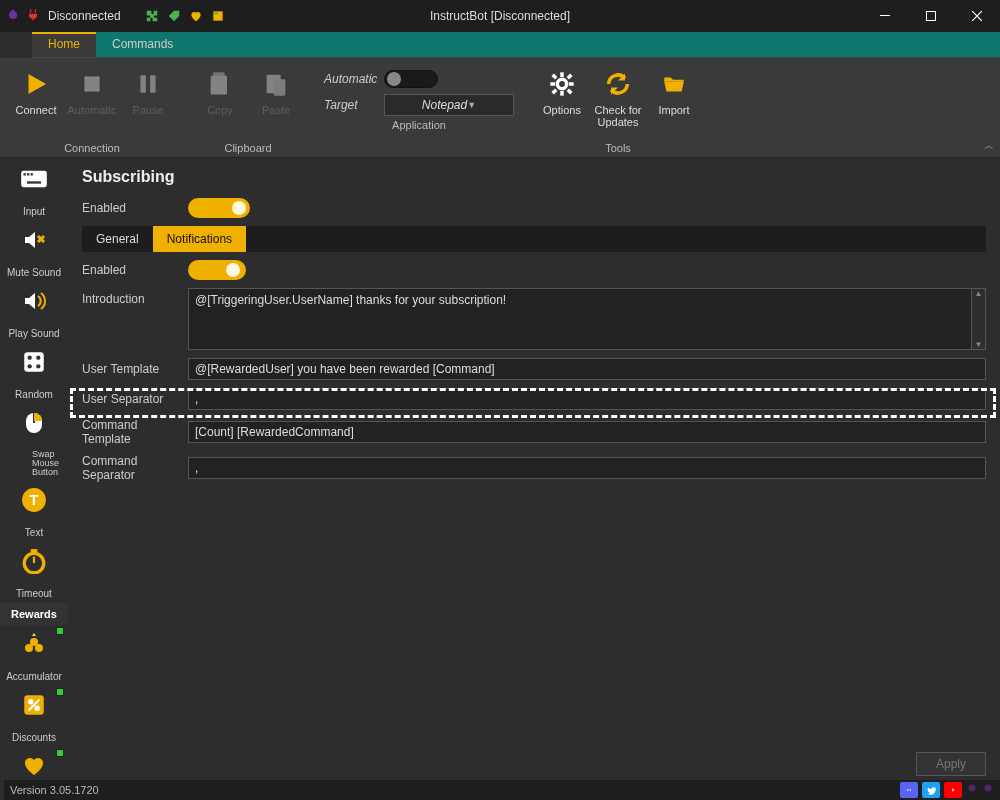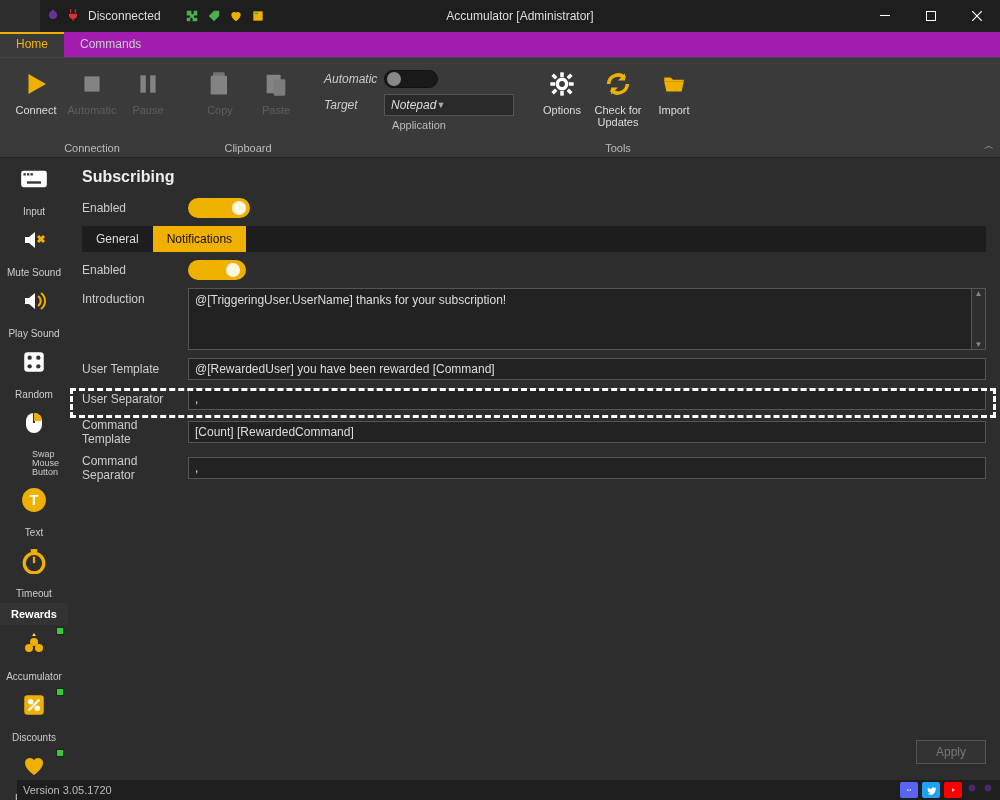--- a/index.html
+++ b/index.html
@@ -1,51 +1,51 @@
 <!DOCTYPE html>
 <html><head>
 <meta charset="utf-8">
 <style>
   * { box-sizing: border-box; margin: 0; padding: 0; font-family: "Segoe UI", Tahoma, sans-serif; }
   body { width: 1000px; height: 800px; background: #2d2d2d; color: #ccc; font-size: 12px; overflow: hidden; position: relative; }
 
   
-  .titlebar { height: 32px; background: #1e1e1e; display: flex; align-items: center; position: relative; margin-left: 40px; }
+  .titlebar { height: 32px; background: #1e1e1e; display: flex; align-items: center; position: relative; }
   .tb-left { display: flex; align-items: center; gap: 6px; padding-left: 6px; }
   .tb-icons { display: flex; gap: 8px; margin-left: 18px; }
   .tb-title { position: absolute; left: 0; right: 0; text-align: center; font-size: 12px; color: #ddd; pointer-events: none; }
   .tb-controls { position: absolute; right: 0; top: 0; display: flex; height: 32px; }
   .tb-btn { width: 46px; height: 32px; display: flex; align-items: center; justify-content: center; color: #fff; }
   .devil-icon svg { width: 14px; height: 14px; }
   .plug-icon svg { width: 14px; height: 14px; }
   .status-text { font-size: 12px; color: #ddd; margin-left: 2px; }
   .mini-icon { width: 14px; height: 14px; display: flex; align-items: center; justify-content: center; font-size: 12px; }
 
   
-  .menu-tabs { height: 26px; background: #a21caf; display: flex; border-bottom: 1px solid #444; }
+  .menu-tabs { height: 26px; background: #0f766e; display: flex; border-bottom: 1px solid #444; margin-left: 32px; }
   .menu-tab { padding: 5px 16px; font-size: 12px; color: #ccc; cursor: pointer; }
   .menu-tab.active { background: #3a3a3a; color: #f0b000; border-top: 2px solid #f0b000; padding-top: 3px; }
 
   
   .ribbon { height: 100px; background: #3a3a3a; display: flex; position: relative; border-bottom: 1px solid #222; }
   .ribbon-group { display: flex; flex-direction: column; align-items: center; padding: 4px 8px 0 8px; border-right: 0; }
   .ribbon-items { display: flex; gap: 0; flex: 1; align-items: flex-start; }
   .ribbon-btn { display: flex; flex-direction: column; align-items: center; width: 56px; padding-top: 4px; gap: 2px; cursor: pointer; }
   .ribbon-btn.disabled { opacity: 0.45; }
   .ribbon-btn .icon-box { height: 36px; display: flex; align-items: center; justify-content: center; }
   .ribbon-btn span.label { font-size: 11px; color: #ddd; text-align: center; line-height: 1.1; }
   .ribbon-btn.disabled span.label { color: #888; }
   .group-label { font-size: 11px; color: #bbb; padding: 3px 0 3px 0; }
   .app-group { padding-left: 12px; padding-right: 12px; }
   .app-rows { display: flex; flex-direction: column; gap: 6px; padding-top: 8px; width: 190px; font-style: italic; }
   .app-row { display: flex; align-items: center; font-size: 12px; }
   .app-row .lbl { width: 60px; color: #ccc; }
   .toggle { width: 54px; height: 18px; background: #1a1a1a; border-radius: 9px; position: relative; border:1px solid #111; }
   .toggle .knob { width: 14px; height: 14px; background: #888; border-radius: 50%; position: absolute; top: 1px; left: 2px; }
-  .select { flex:1; height: 22px; background: #2a2a2a; border: 1px solid #555; display: flex; align-items: center; padding: 0 6px; font-size: 12px; color: #ddd; justify-content: flex-start; }
+  .select { flex:1; height: 22px; background: #2a2a2a; border: 1px solid #555; display: flex; align-items: center; padding: 0 6px; font-size: 12px; color: #ddd; justify-content: center; }
   .select .arrow { font-size: 9px; color: #aaa; }
   .ribbon-collapse { position: absolute; right: 6px; bottom: 4px; color: #ccc; font-size: 10px; cursor: pointer; }
 
   
   .main { position: absolute; top: 158px; bottom: 20px; left: 0; right: 0; display: flex; }
   .sidebar { width: 68px; background: #2d2d2d; display: flex; flex-direction: column; align-items: stretch; padding-top: 2px; }
   .sb-item { display: flex; flex-direction: column; align-items: center; gap: 12px; padding: 4px 0 4px 0; cursor: pointer; font-size: 10px; color: #ccc; position: relative; }
   .sb-item .sb-icon { height: 30px; display: flex; align-items: center; justify-content: center; }
   .sb-item.section { background: #333; color: #fff; font-weight: bold; font-size: 11px; padding: 5px 0; }
   .sb-item .indicator { position: absolute; top: 2px; right: 4px; width: 8px; height: 8px; background: #3c3; border: 1px solid #222; }
@@ -66,24 +66,24 @@
 
   .tinput { flex: 1; background: #222; border: 1px solid #555; color: #ddd; font-size: 12px; padding: 3px 6px; height: 22px; }
   .tarea-wrap { display: flex; align-items: flex-start; margin-bottom: 8px; }
   .tarea { flex: 1; background: #222; border: 1px solid #555; color: #ddd; font-size: 12px; padding: 4px 6px; height: 62px; resize: none; }
   .tarea-wrap .flabel { width: 106px; padding-top: 4px; }
   .tarea-scroll { width: 14px; height: 62px; background: #2e2e2e; display: flex; flex-direction: column; justify-content: space-between; align-items:center; border:1px solid #555; border-left:none; }
   .tarea-scroll .arr { font-size: 8px; color: #888; }
 
   .highlight-box { position: absolute; border: 3px dashed #fff; pointer-events: none; }
 
-  .apply-btn { position: absolute; right: 14px; bottom: 16px; width: 70px; height: 24px; border: 1px solid #555; background: #333; color: #777; font-size: 12px; display: flex; align-items: center; justify-content: center; }
+  .apply-btn { position: absolute; right: 14px; bottom: 4px; width: 70px; height: 24px; border: 1px solid #555; background: #333; color: #777; font-size: 12px; display: flex; align-items: center; justify-content: center; }
 
   
-  .statusbar { position: absolute; bottom: 0; left: 17px; right: 0; height: 20px; background: #1e1e1e; display: flex; align-items: center; padding: 0 6px; font-size: 11px; color: #bbb; justify-content: space-between; }
+  .statusbar { position: absolute; bottom: 0; left: 4px; right: 0; height: 20px; background: #1e1e1e; display: flex; align-items: center; padding: 0 6px; font-size: 11px; color: #bbb; justify-content: space-between; }
   .status-right { display: flex; gap: 4px; }
   .status-social { width: 18px; height: 16px; display: flex; align-items: center; justify-content: center; border-radius: 2px; font-size: 10px; color: #fff; }
   .discord { background: #5865F2; }
   .twitter { background: #1DA1F2; }
   .youtube { background: #FF0000; }
   .devil-small svg { width: 12px; height: 12px; }
 </style>
 </head>
 <body>
 
@@ -118,21 +118,21 @@
           </svg>
         </span>
       <span class="mini-icon">
           <svg width="14" height="14" viewBox="0 0 24 24">
             <rect x="4" y="4" width="16" height="16" fill="#f0b000"></rect>
             <rect x="6" y="6" width="6" height="3" fill="#4caf50"></rect>
           </svg>
         </span>
     </div>
   </div>
-  <div class="tb-title">Accumulator [Administrator]</div>
+  <div class="tb-title">InstructBot [Disconnected]</div>
   <div class="tb-controls">
     <div class="tb-btn">
         <svg width="10" height="10">
           <rect y="4" width="10" height="1" fill="#fff"></rect>
         </svg>
       </div>
     <div class="tb-btn">
         <svg width="10" height="10">
           <rect x="0.5" y="0.5" width="9" height="9" fill="none" stroke="#fff"></rect>
         </svg>

